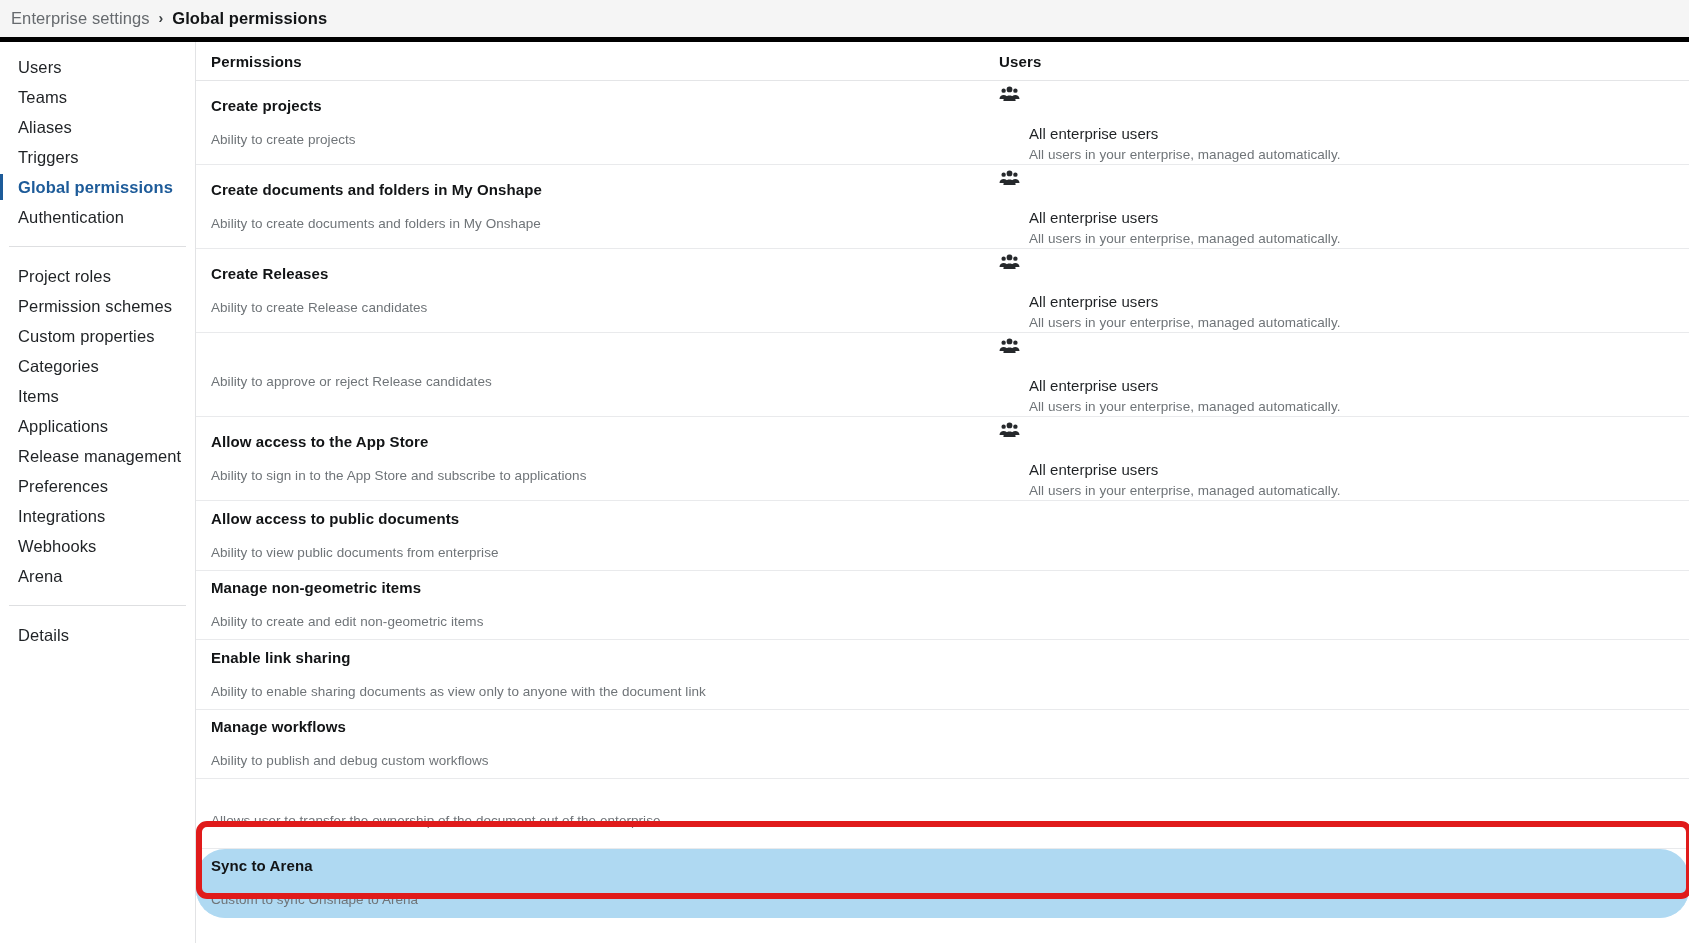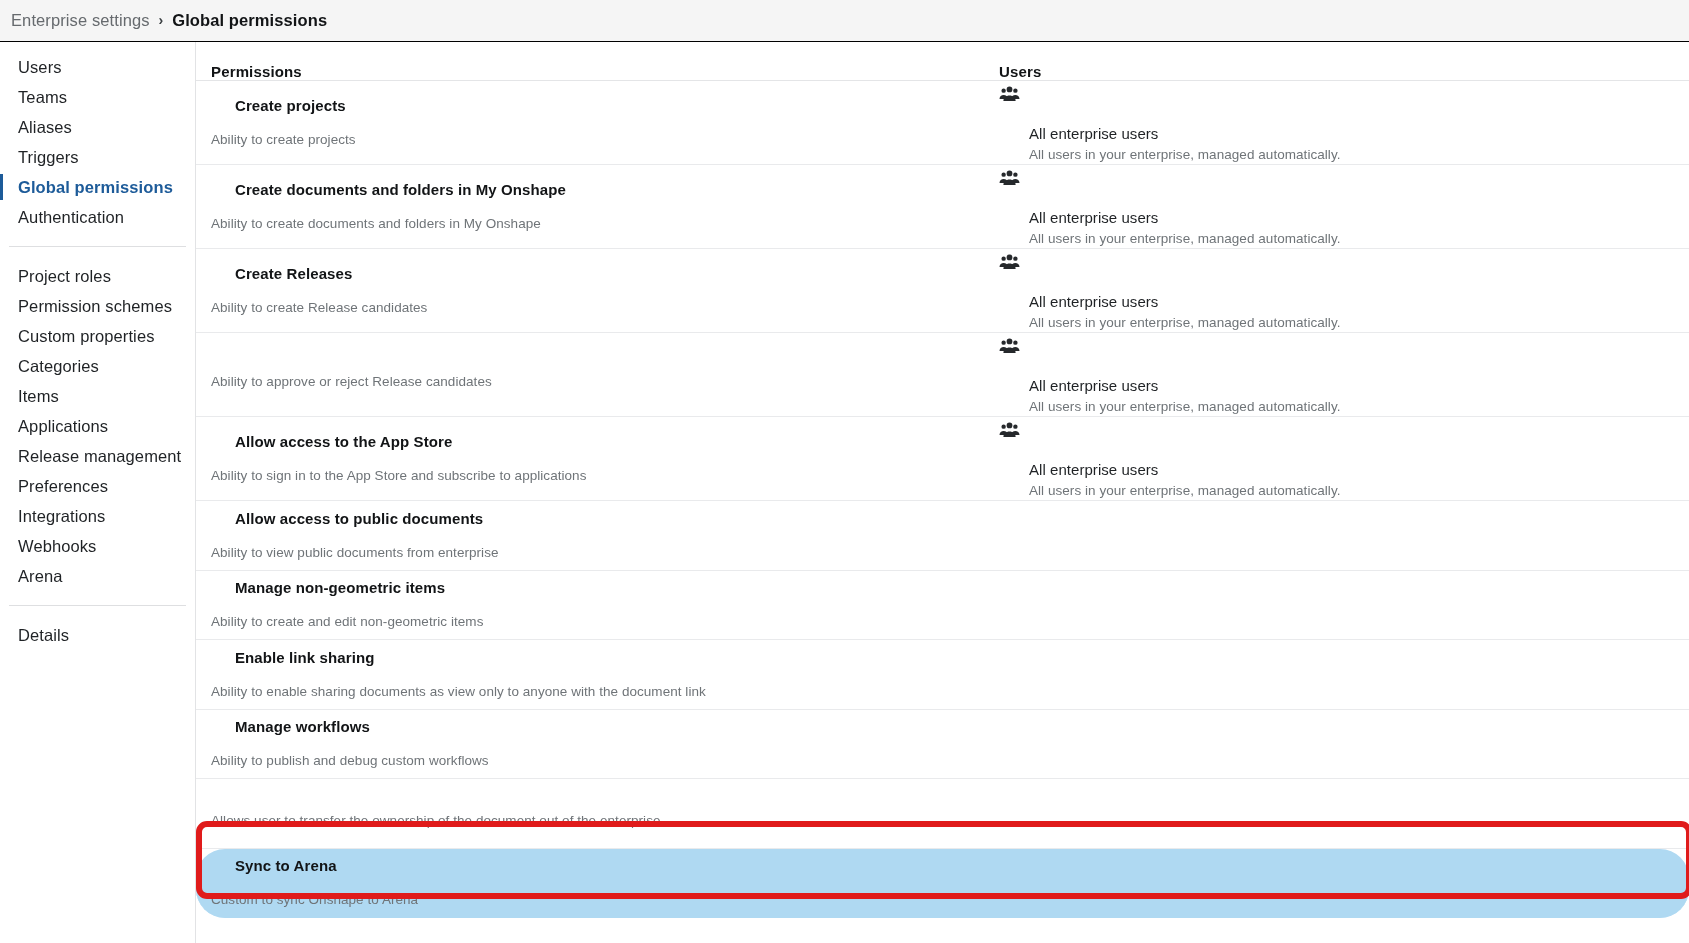--- a/index.html
+++ b/index.html
@@ -9,21 +9,21 @@
     overflow: hidden;
     background: #ffffff;
     font-family: "Liberation Sans", "DejaVu Sans", sans-serif;
     -webkit-font-smoothing: antialiased;
   }
 
   
   #breadcrumb-bar {
     height: 42px;
     background: #f5f5f5;
-    border-bottom: 1px solid #000000;
+    border-bottom: 5px solid #000000;
     display: flex;
     align-items: center;
     padding-left: 11px;
     gap: 9px;
   }
   #breadcrumb-bar .crumb-parent {
     font-size: 16.5px;
     color: #666a6e;
     letter-spacing: 0.1px;
   }
@@ -89,21 +89,21 @@
   
   #main {
     flex: 1 1 auto;
     position: relative;
     overflow: hidden;
     background: #ffffff;
   }
 
   .table-header {
     display: flex;
-    align-items: flex-end;
+    align-items: center;
     height: 39px;
     border-bottom: 1px solid #e4e5e7;
     padding-left: 15px;
   }
   .th {
     font-size: 15px;
     font-weight: 700;
     color: #121416;
     letter-spacing: 0.15px;
   }
@@ -121,21 +121,20 @@
   }
   .perm-row.highlighted { background: #afd9f2; border-bottom-color: #afd9f2; border-radius: 29px; }
 
   .perm-cell { width: 788px; flex: 0 0 788px; }
   .perm-title {
     font-size: 15px;
     font-weight: 700;
     color: #121416;
     line-height: 20px;
     letter-spacing: 0.1px;
-    margin-left: 24px;
   }
   .perm-desc {
     font-size: 13.5px;
     color: #6f7478;
     line-height: 19px;
     margin-top: 14px;
     letter-spacing: 0.05px;
   }
 
   .users-cell {

